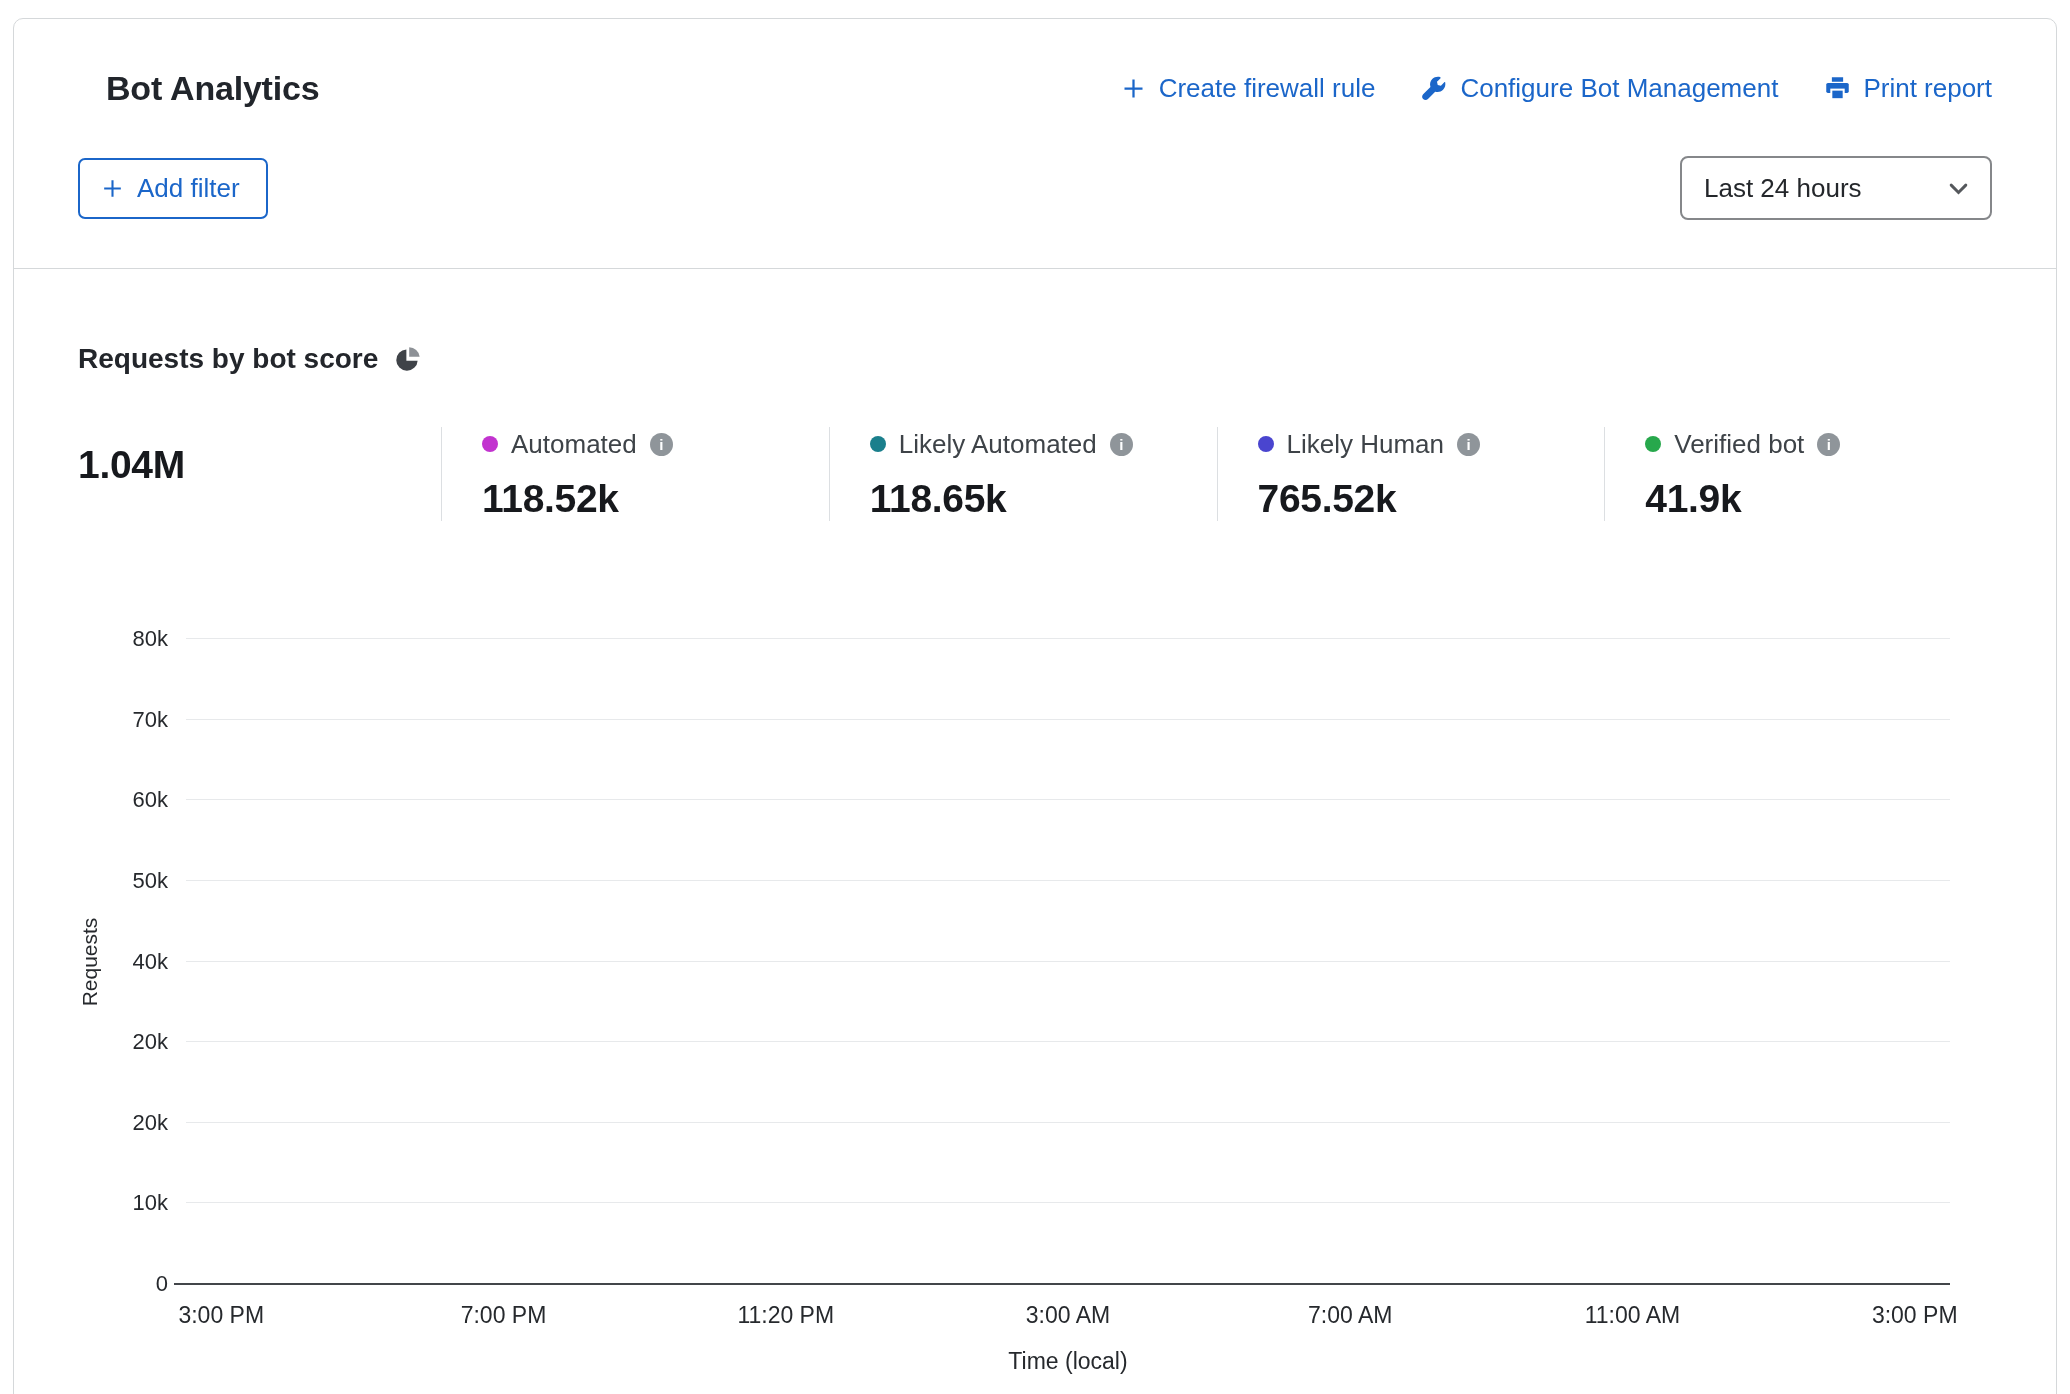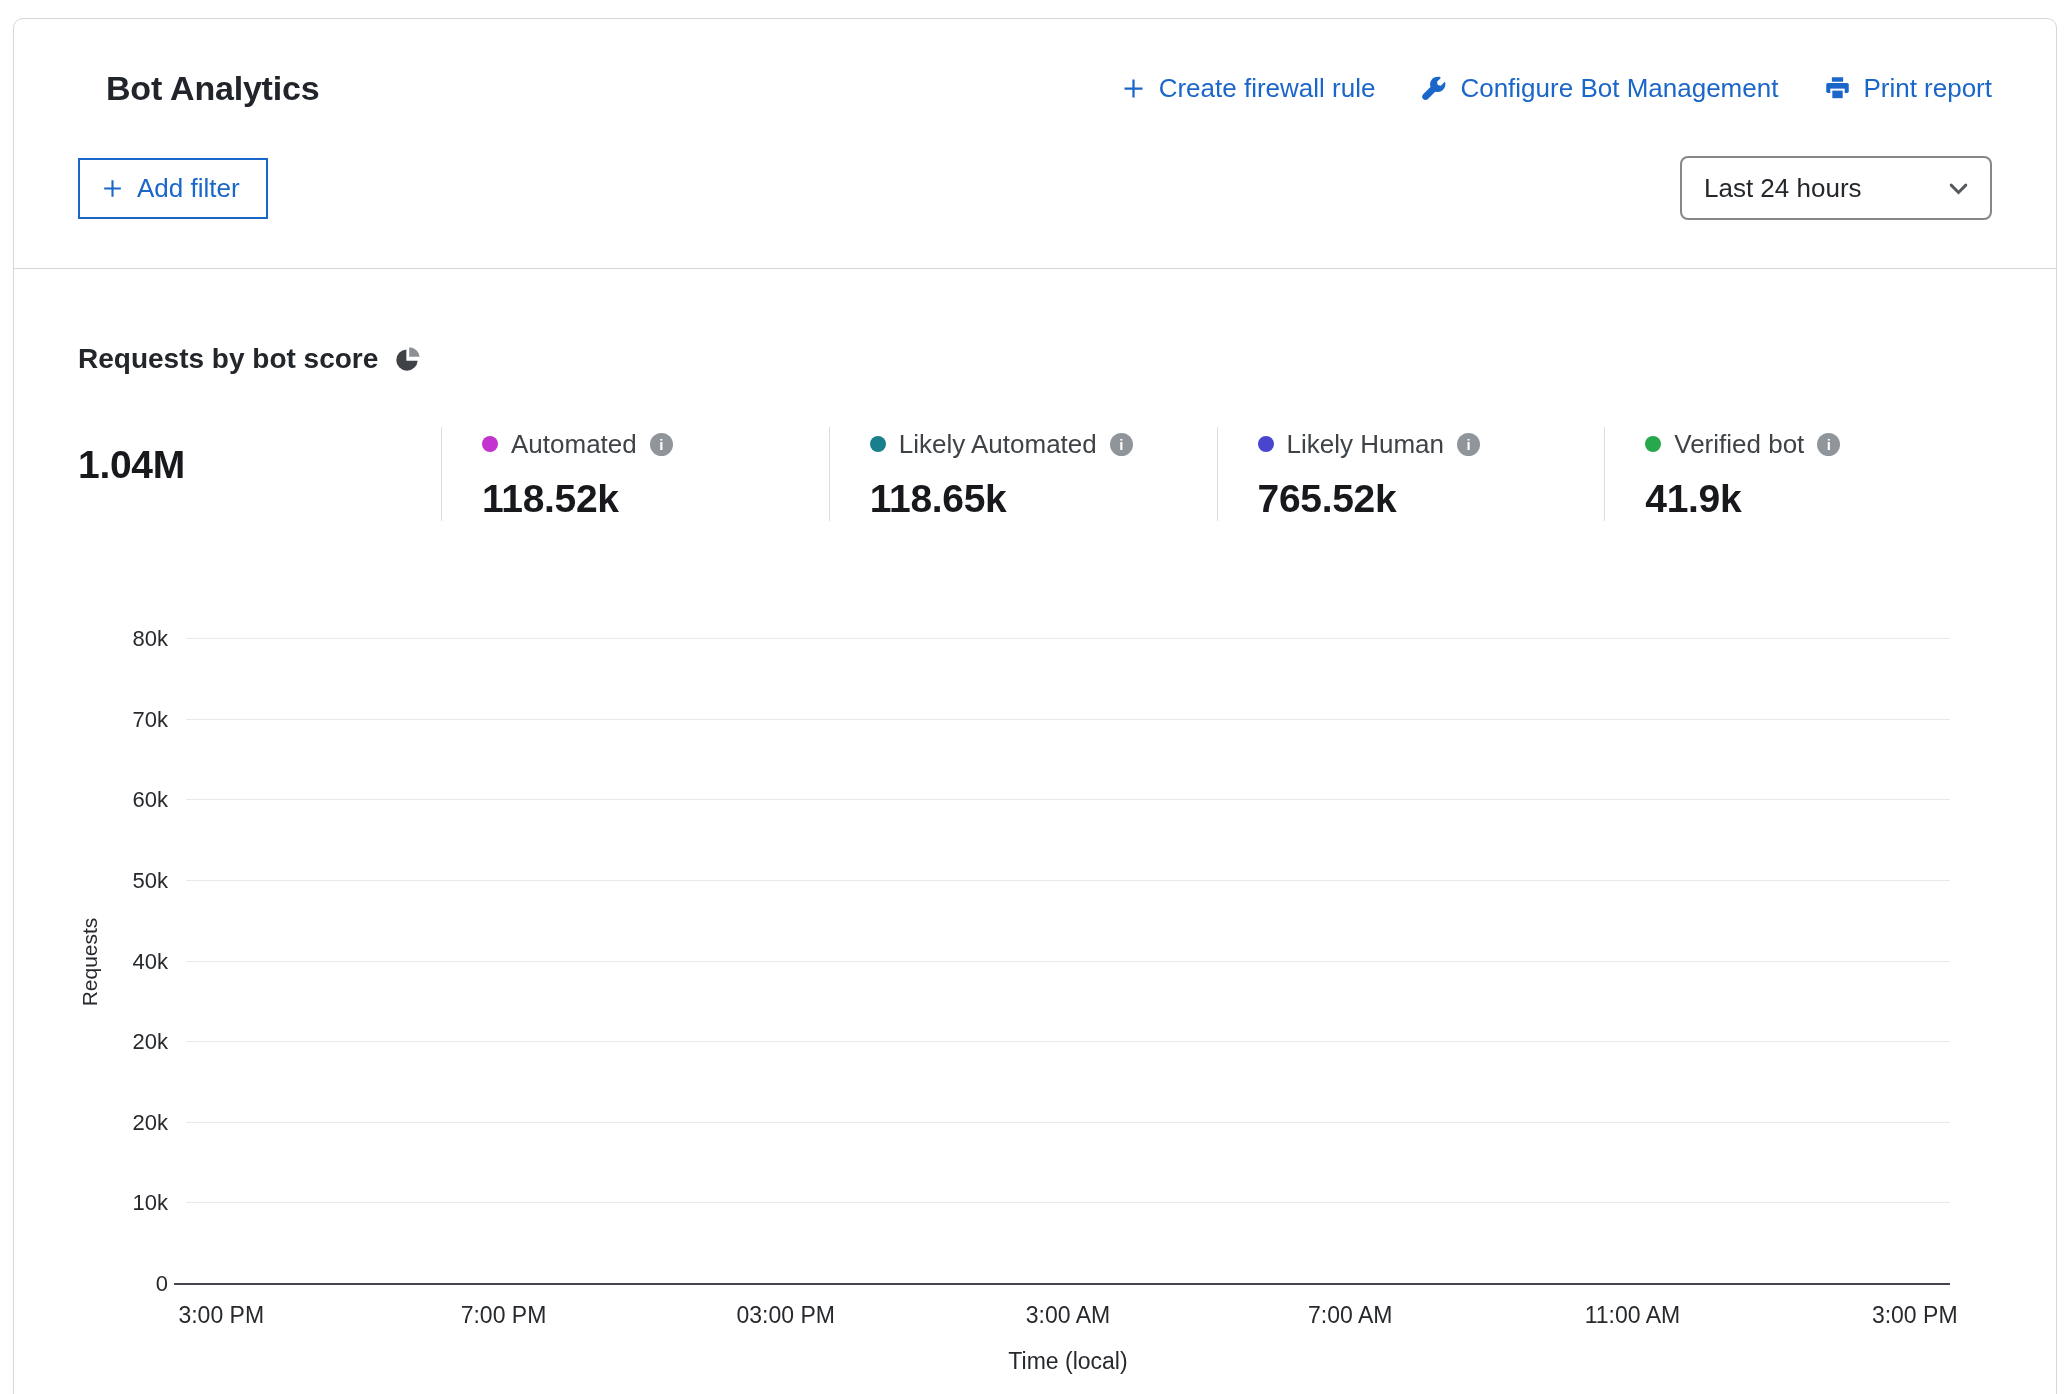--- a/index.html
+++ b/index.html
@@ -17,21 +17,21 @@
   .title-row { display:flex; justify-content:space-between; align-items:center;margin-left:28px; }
   .page-title { margin:0; font-size:34px; font-weight:700; color:#21252b; letter-spacing:-0.2px; }
   .actions { display:flex; align-items:center; gap:46px; }
   .action { display:flex; align-items:center; gap:12px; color:#1b66c9; font-size:26px; cursor:pointer; }
   .action-icon { display:flex; }
   .action-icon svg { width:27px; height:27px; display:block; }
   .filter-row { display:flex; justify-content:space-between; align-items:center; margin-top:48px; }
   .add-filter {
     display:inline-flex; align-items:center; gap:12px;
     border:2px solid #1b66c9; color:#1b66c9; background:#fff;
-    border-radius:0; padding:13px 26px 13px 20px; font-size:26px;
+    border-radius:7px; padding:13px 26px 13px 20px; font-size:26px;
     font-family:inherit; cursor:pointer;
   }
   .add-filter .btn-icon svg { width:25px; height:25px; display:block; }
   .select {
     width:312px; height:64px; border:2px solid #85878a; border-radius:8px;
     display:flex; align-items:center; justify-content:space-between;
     padding:0 18px 0 22px; font-size:26px; color:#24272b; cursor:pointer; background:#fff;
   }
   .select .chev svg { width:27px; height:27px; display:block; }
 
@@ -393,20 +393,20 @@
         <div class="gridline" style="bottom: 62.5%;"></div>
         <div class="y-label" style="bottom: 62.5%;">50k</div>
         <div class="gridline" style="bottom: 75%;"></div>
         <div class="y-label" style="bottom: 75%;">60k</div>
         <div class="gridline" style="bottom: 87.5%;"></div>
         <div class="y-label" style="bottom: 87.5%;">70k</div>
         <div class="gridline" style="bottom: 100%;"></div>
         <div class="y-label" style="bottom: 100%;">80k</div>
         <div class="x-label" style="left: 2%;">3:00 PM</div>
         <div class="x-label" style="left: 18%; text-align: center;">7:00 PM</div>
-        <div class="x-label" style="left: 34%;">03:00 PM</div>
+        <div class="x-label" style="left: 34%;">11:20 PM</div>
         <div class="x-label" style="left: 50%;">3:00 AM</div>
         <div class="x-label" style="left: 66%;">7:00 AM</div>
         <div class="x-label" style="left: 82%;">11:00 AM</div>
         <div class="x-label" style="left: 98%;">3:00 PM</div>
       </div>
   </div>
 </div>
 
 </body></html>

